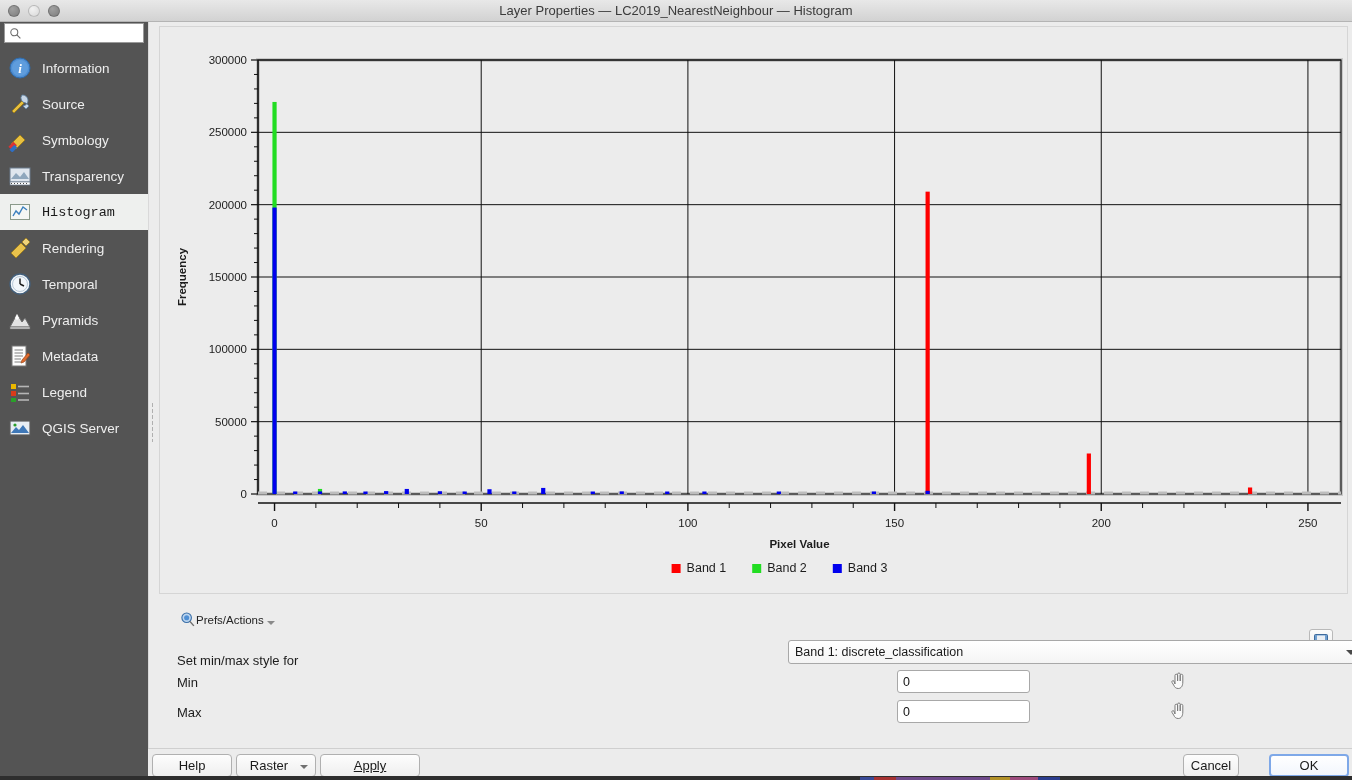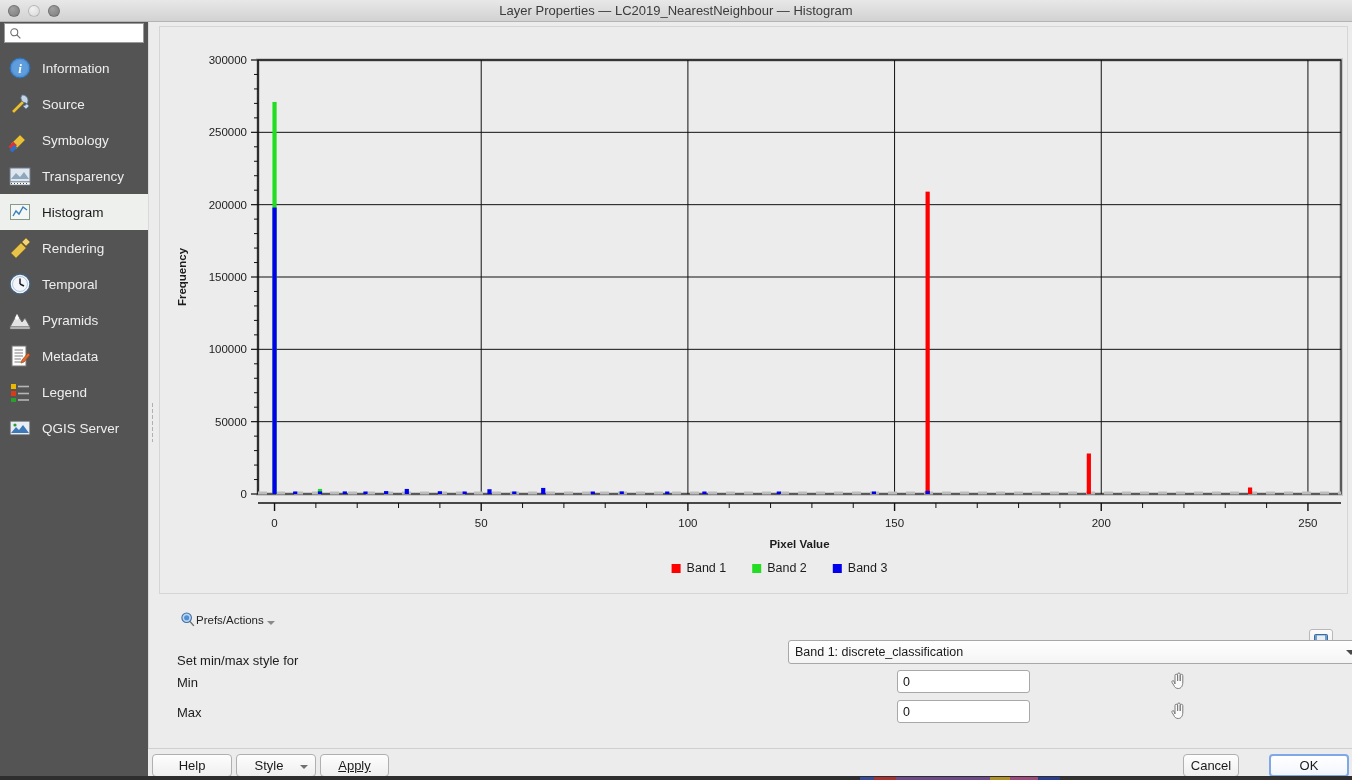--- a/index.html
+++ b/index.html
@@ -53,21 +53,21 @@
     width: 100%; padding-left: 4px; color: #222;
   }
   .nav { margin-top: 4px; }
   .nav-item {
     display: flex; align-items: center; gap: 10px;
     height: 36px; padding-left: 8px;
     color: #eeeeee; font-size: 13.5px;
     cursor: default;
   }
   .nav-item.active {
-    background: #eef0ee; color: #1a1a1a;
+    background: #eef0ee; color: #1a1a1a; font-family: Liberation Mono, monospace;
   }
   .nav-icon { width: 24px; height: 24px; flex: none; }
 
   
   .splitter {
     position: absolute; left: 148px; top: 22px; width: 7px; height: 758px;
     background: #ececec; border-left: 1px solid #d9d9d9;
   }
   .grip {
     position: absolute; left: 2px; top: 380px;
@@ -166,21 +166,21 @@
     cursor: default;
   }
   .btn-help  { left: 4px;  width: 80px; }
   .btn-style { left: 88px; width: 80px; padding-right: 14px; }
   .btn-style .dd {
     position: absolute; right: 7px; top: 10px;
     width: 0; height: 0;
     border-left: 4px solid transparent; border-right: 4px solid transparent;
     border-top: 4px solid #707070;
   }
-  .btn-apply  { left: 172px; width: 69px; text-decoration: underline; }
+  .btn-apply  { left: 172px; width: 100px; text-decoration: underline; }
   .btn-cancel { left: 1035px; width: 56px; }
   .btn-ok {
     left: 1121px; width: 80px;
     border: 2px solid #7ea8e8;
     background: linear-gradient(to bottom,#ffffff,#f2f6fd);
   }
   .underwindow {
     position: absolute; left: 0; top: 776px; width: 1352px; height: 4px;
     background: #2e2e2e;
   }
@@ -502,21 +502,21 @@
       <path d="M8 14 V5.5 a1.3 1.3 0 0 1 2.6 0 V11 V4.3 a1.3 1.3 0 0 1 2.6 0 V11 V5.6 a1.3 1.3 0 0 1 2.6 0 V12 c0 4 -1.6 6.5 -4.5 6.5 c-2.6 0 -3.6 -1.3 -4.6 -3.4 L5 12.4 a1.2 1.2 0 0 1 1.8 -1.5 Z" fill="#fafafa" stroke="#7a7a7a" stroke-width="1"></path>
     </svg>
     <svg class="picker-icon p-max" viewBox="0 0 22 22">
       <path d="M8 14 V5.5 a1.3 1.3 0 0 1 2.6 0 V11 V4.3 a1.3 1.3 0 0 1 2.6 0 V11 V5.6 a1.3 1.3 0 0 1 2.6 0 V12 c0 4 -1.6 6.5 -4.5 6.5 c-2.6 0 -3.6 -1.3 -4.6 -3.4 L5 12.4 a1.2 1.2 0 0 1 1.8 -1.5 Z" fill="#fafafa" stroke="#7a7a7a" stroke-width="1"></path>
     </svg>
   </div>
 
   <div class="buttonbar">
     <div class="btn btn-help">Help</div>
     <div class="btn btn-style">
-      <span>Style</span>
+      <span>Raster</span>
       <span class="dd"></span>
     </div>
     <div class="btn btn-apply">Apply</div>
     <div class="btn btn-cancel">Cancel</div>
     <div class="btn btn-ok">OK</div>
   </div>
 
   <div class="underwindow">
     <div class="strip"></div>
   </div>

